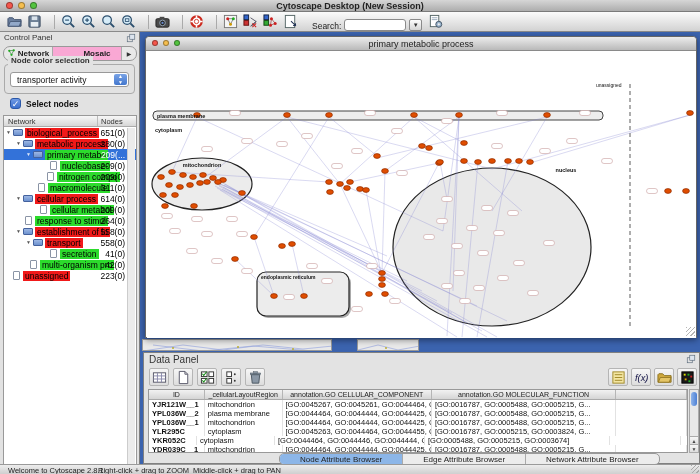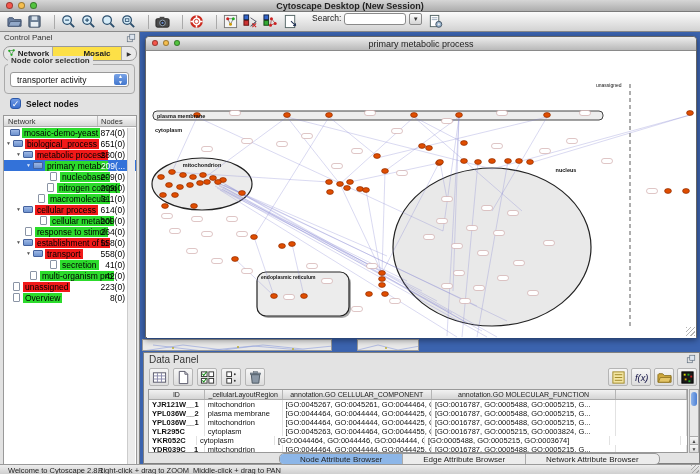--- a/index.html
+++ b/index.html
@@ -16,40 +16,40 @@
   .light{width:7px;height:7px;border-radius:50%;border:1px solid rgba(0,0,0,.35);}
   .lr{background:#f5564c;} .ly{background:#f6bf4f;} .lg{background:#53c43f;}
   .lights.small .light{width:6px;height:6px;}
   
   .toolbar{position:absolute;left:0;top:12px;width:700px;height:20px;
     background:linear-gradient(#fbfbfb,#d2d2d2);border-bottom:1px solid #8a8a8a;
     display:flex;align-items:center;padding-left:4px;}
   .tbtn{width:20px;height:18px;display:flex;align-items:center;justify-content:center;}
   .tbtn svg{width:15px;height:15px;}
   .tsep{width:1px;height:14px;background:#aaa;margin:0 3px;}
-  .search-wrap{display:flex;align-items:flex-start;margin-left:12px;gap:3px;}
+  .search-wrap{display:flex;align-items:flex-end;margin-left:12px;gap:3px;}
   .search-label{font-size:8.5px;color:#222;}
   .search-input{width:62px;height:12px;background:#fff;border:1px solid #8a8a8a;
     border-radius:3px;font-size:8px;padding:0 3px;}
   .dd-btn{width:13px;height:12px;background:linear-gradient(#fdfdfd,#d5d5d5);
     border:1px solid #8a8a8a;border-radius:2px;font-size:6px;color:#333;
     display:flex;align-items:center;justify-content:center;}
   
   .desktop{position:absolute;left:0;top:32px;width:700px;height:432px;background:#3b63ae;}
   
   .cpanel{position:absolute;left:0;top:0;width:140px;height:432px;background:#e2e2e2;
     border-right:1px solid #808080;}
   .cp-header{position:absolute;left:0;top:0;width:100%;height:13px;}
   .cp-title{position:absolute;left:4px;top:1px;font-size:8px;color:#333;}
   .float-ic{position:absolute;right:3px;top:1px;width:10px;height:10px;}
   .cp-tabs{position:absolute;left:3px;top:14px;width:134px;height:15px;display:flex;
     border:1px solid #999;border-radius:7px;background:#e8e8e8;overflow:hidden;}
   .cp-tab{flex:1;display:flex;align-items:center;justify-content:center;gap:2px;
     font-size:8px;font-weight:bold;color:#222;border-right:1px solid #aaa;}
-  .cp-tab.sel{background:#fde047;padding-left:20px;}
+  .cp-tab.sel{background:#f9a8d4;padding-left:20px;}
   .cp-tab-arrow{width:14px;display:flex;align-items:center;justify-content:center;
     font-size:6px;color:#333;}
   .groupbox{position:absolute;left:4px;top:32px;width:131px;height:30px;
     border:1px solid #aaa;border-radius:4px;}
   .legend{position:absolute;left:8px;top:24px;background:#e2e2e2;padding:0 3px;
     font-size:8px;font-weight:bold;color:#333;}
   .combo{position:absolute;left:10px;top:40px;width:119px;height:15px;background:#fff;
     border:1px solid #999;border-radius:3px;font-size:8.5px;color:#111;
     display:flex;align-items:center;padding-left:6px;}
   .combo-step{position:absolute;right:1px;top:1px;width:13px;height:11px;
@@ -425,25 +425,20 @@
       <div class="chkrow">
         <span class="chk">✓</span>
         <span class="chklbl">Select nodes</span>
       </div>
       <div class="tree">
         <div class="tree-head">
           <div class="th-net">Network</div>
           <div class="th-nodes">Nodes</div>
         </div>
         <div id="tree-rows">
-            <div class="tree-row" style="padding-left: 6px;">
-              <span class="fico"></span>
-              <span class="lbl bg-green">mosaic-demo-yeast</span>
-              <span class="val">874(0)</span>
-            </div>
             <div class="tree-row" style="padding-left: 2px;">
               <span class="exp">▼</span>
               <span class="fico"></span>
               <span class="lbl bg-red">biological_process</span>
               <span class="val">651(0)</span>
             </div>
             <div class="tree-row" style="padding-left: 12px;">
               <span class="exp">▼</span>
               <span class="fico"></span>
               <span class="lbl bg-red">metabolic process</span>
@@ -505,25 +500,20 @@
             </div>
             <div class="tree-row" style="padding-left: 24px;">
               <span class="pico"></span>
               <span class="lbl bg-green">multi-organism pro</span>
               <span class="val">42(0)</span>
             </div>
             <div class="tree-row" style="padding-left: 7px;">
               <span class="pico"></span>
               <span class="lbl bg-red">unassigned</span>
               <span class="val">223(0)</span>
-            </div>
-            <div class="tree-row" style="padding-left: 7px;">
-              <span class="pico"></span>
-              <span class="lbl bg-green">Overview</span>
-              <span class="val">8(0)</span>
             </div>
           </div>
         <div class="tree-scroll"></div>
       </div>
     </div>
 
     <div class="netwin">
       <div class="nw-titlebar">
         <div class="lights small" style="top:3px;">
           <div class="light lr"></div>

